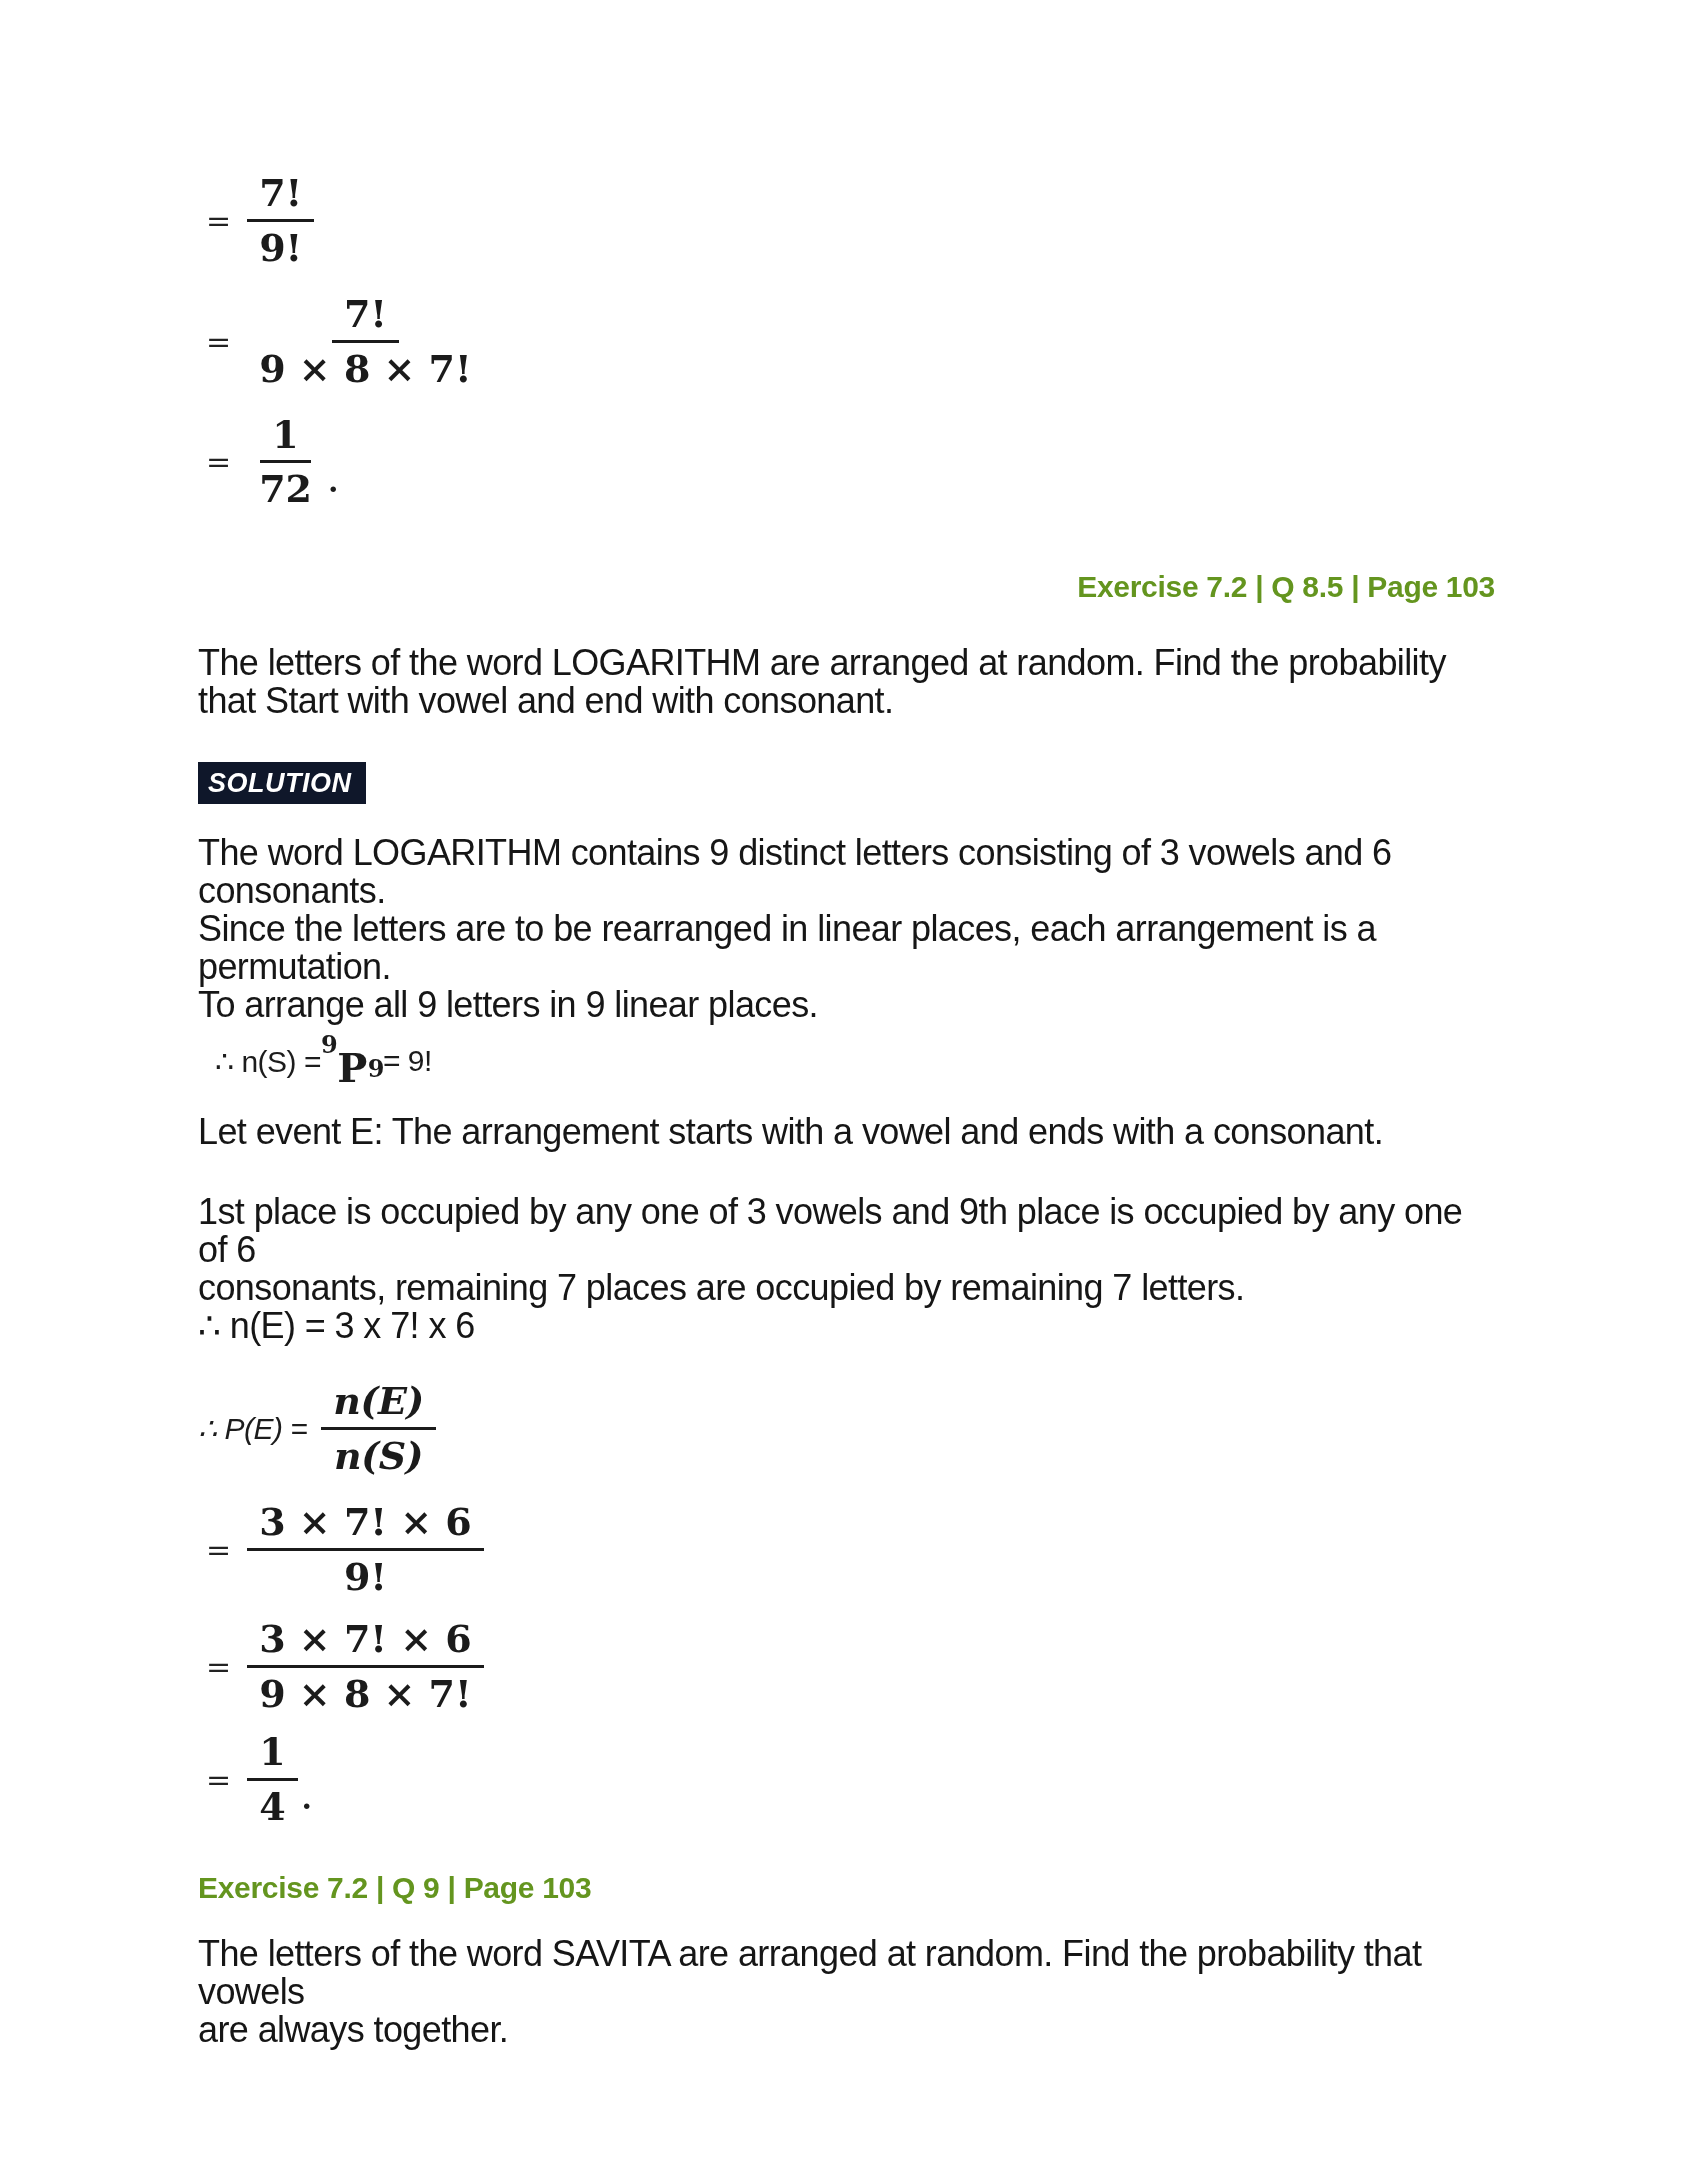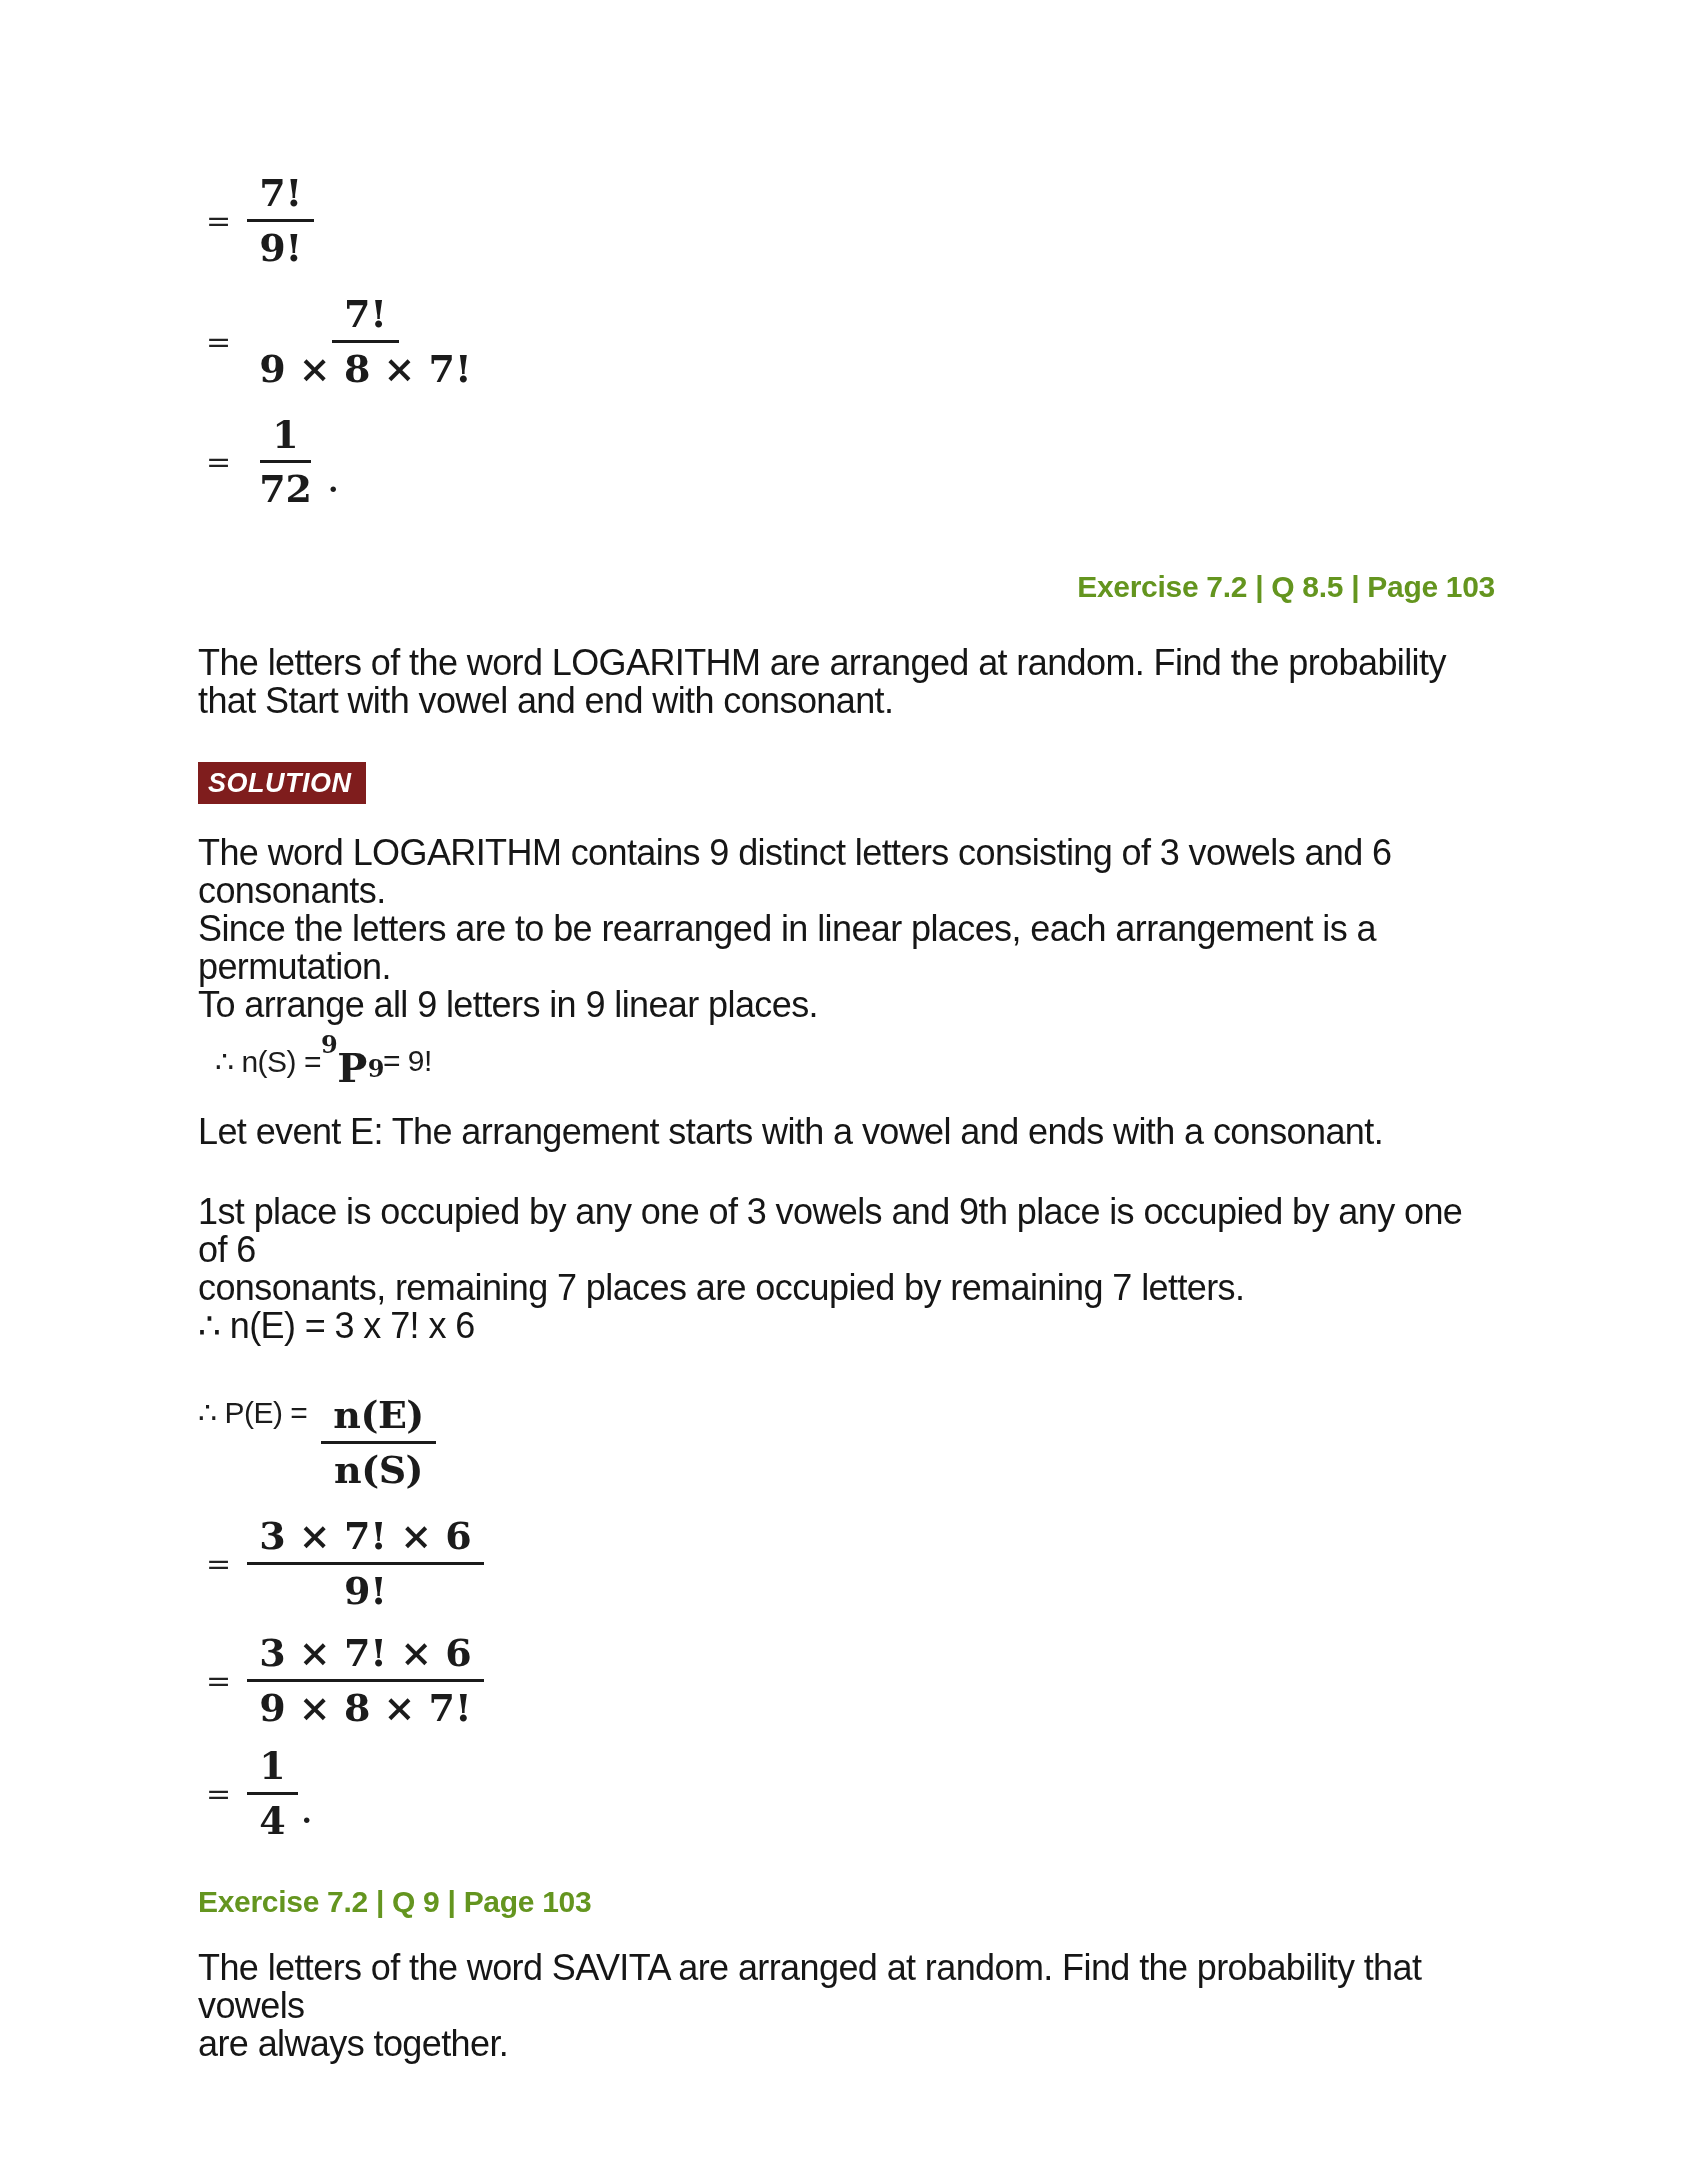--- a/index.html
+++ b/index.html
@@ -57,21 +57,21 @@
   .text-block { font-size:36px; line-height:38px; letter-spacing:-0.6px; color:#161616; }
   .q8-spacing   { }
   .sol-spacing  { margin-top:30px; }
   .evt-spacing  { margin-top:14px; }
   .place-spacing{ margin-top:42px; }
   .q9-spacing   { }
   
   .solution-badge {
     display:inline-block;
     margin-top:42px;
-    background:#7f1d1d;
+    background:#0f172a;
     color:#ffffff;
     font-style:italic;
     font-weight:bold;
     font-size:27px;
     line-height:30px;
     padding:6px 14px 6px 10px;
     letter-spacing:0.5px;
   }
   
   .ns-formula {
@@ -94,23 +94,23 @@
     position:relative; top:-14px;
   }
   .psub {
     font-family:"DejaVu Serif", serif;
     font-weight:bold;
     font-size:24px;
     position:relative; top:10px; left:1px;
   }
   
   .pe-line {
-    margin-top:50px;
-    display:flex; align-items:flex-start;
-    font-size:30px; letter-spacing:-0.5px;
+    margin-top:36px;
+    display:flex; align-items:center;
+    font-size:30px; letter-spacing:-0.5px;font-style:italic;
   }
   .pe-prefix { margin-right:14px; }
 </style>
 </head>
 <body>
 
 <div class="page">
 
   
   <div>

